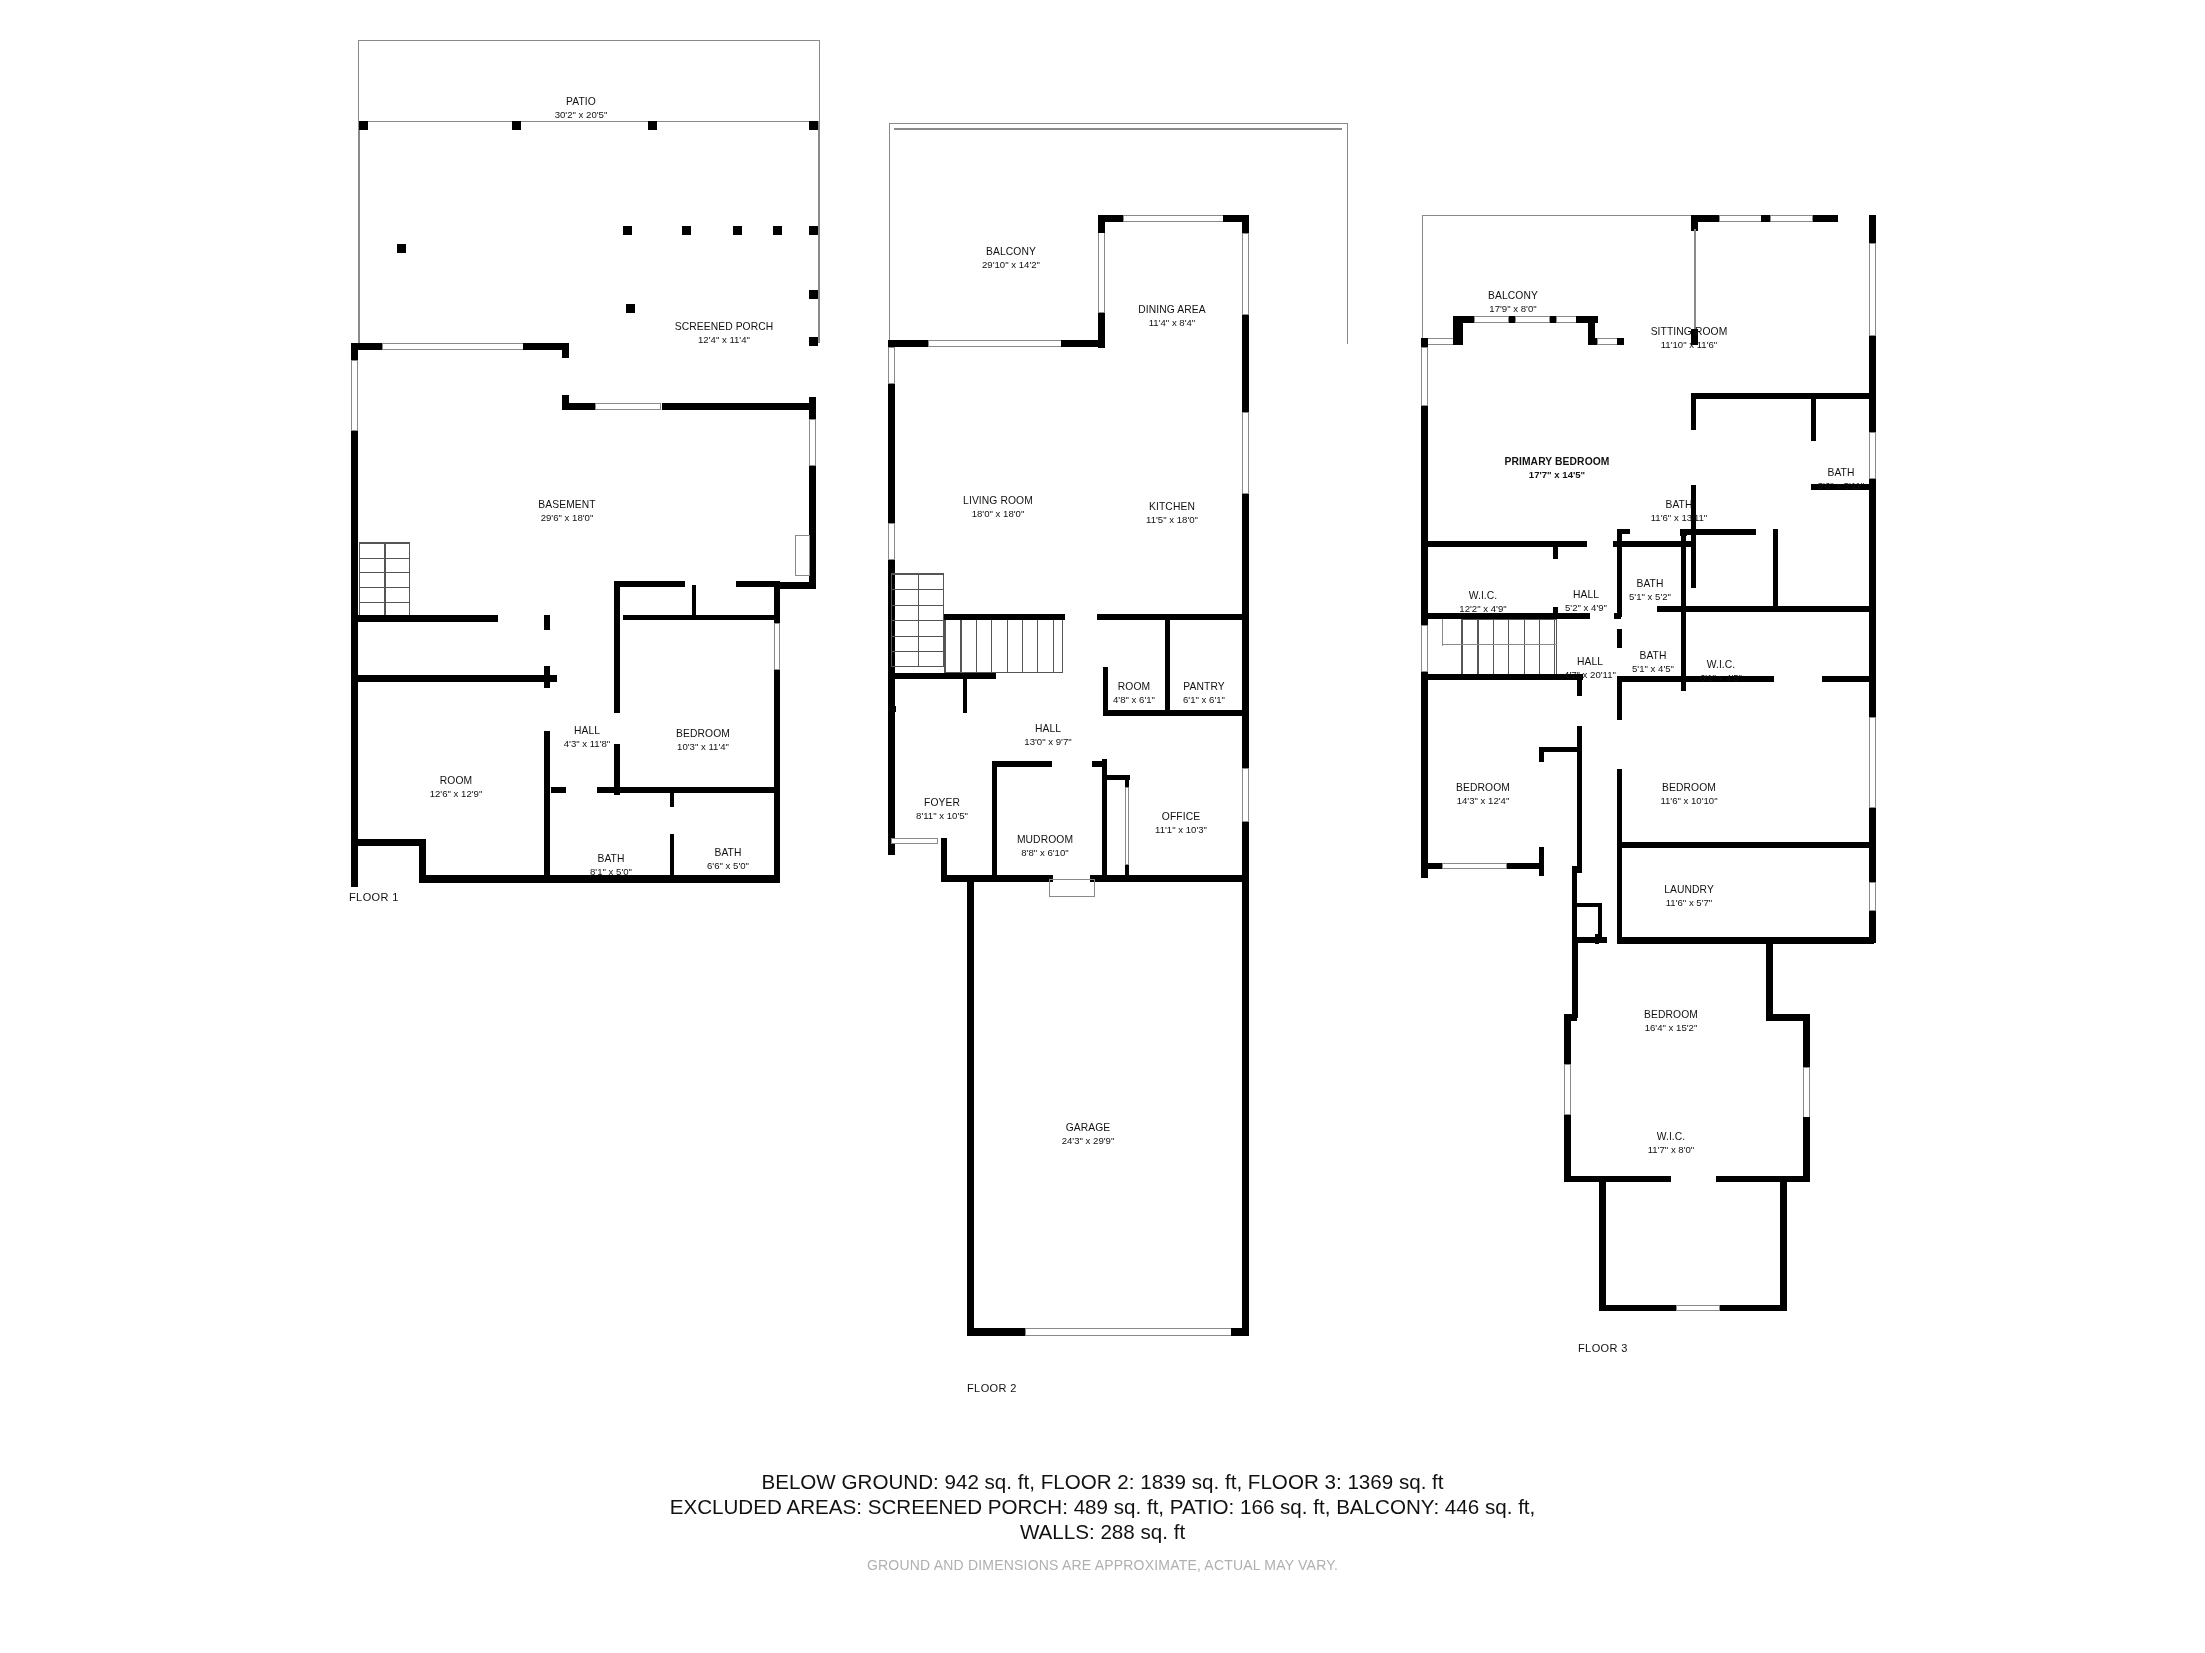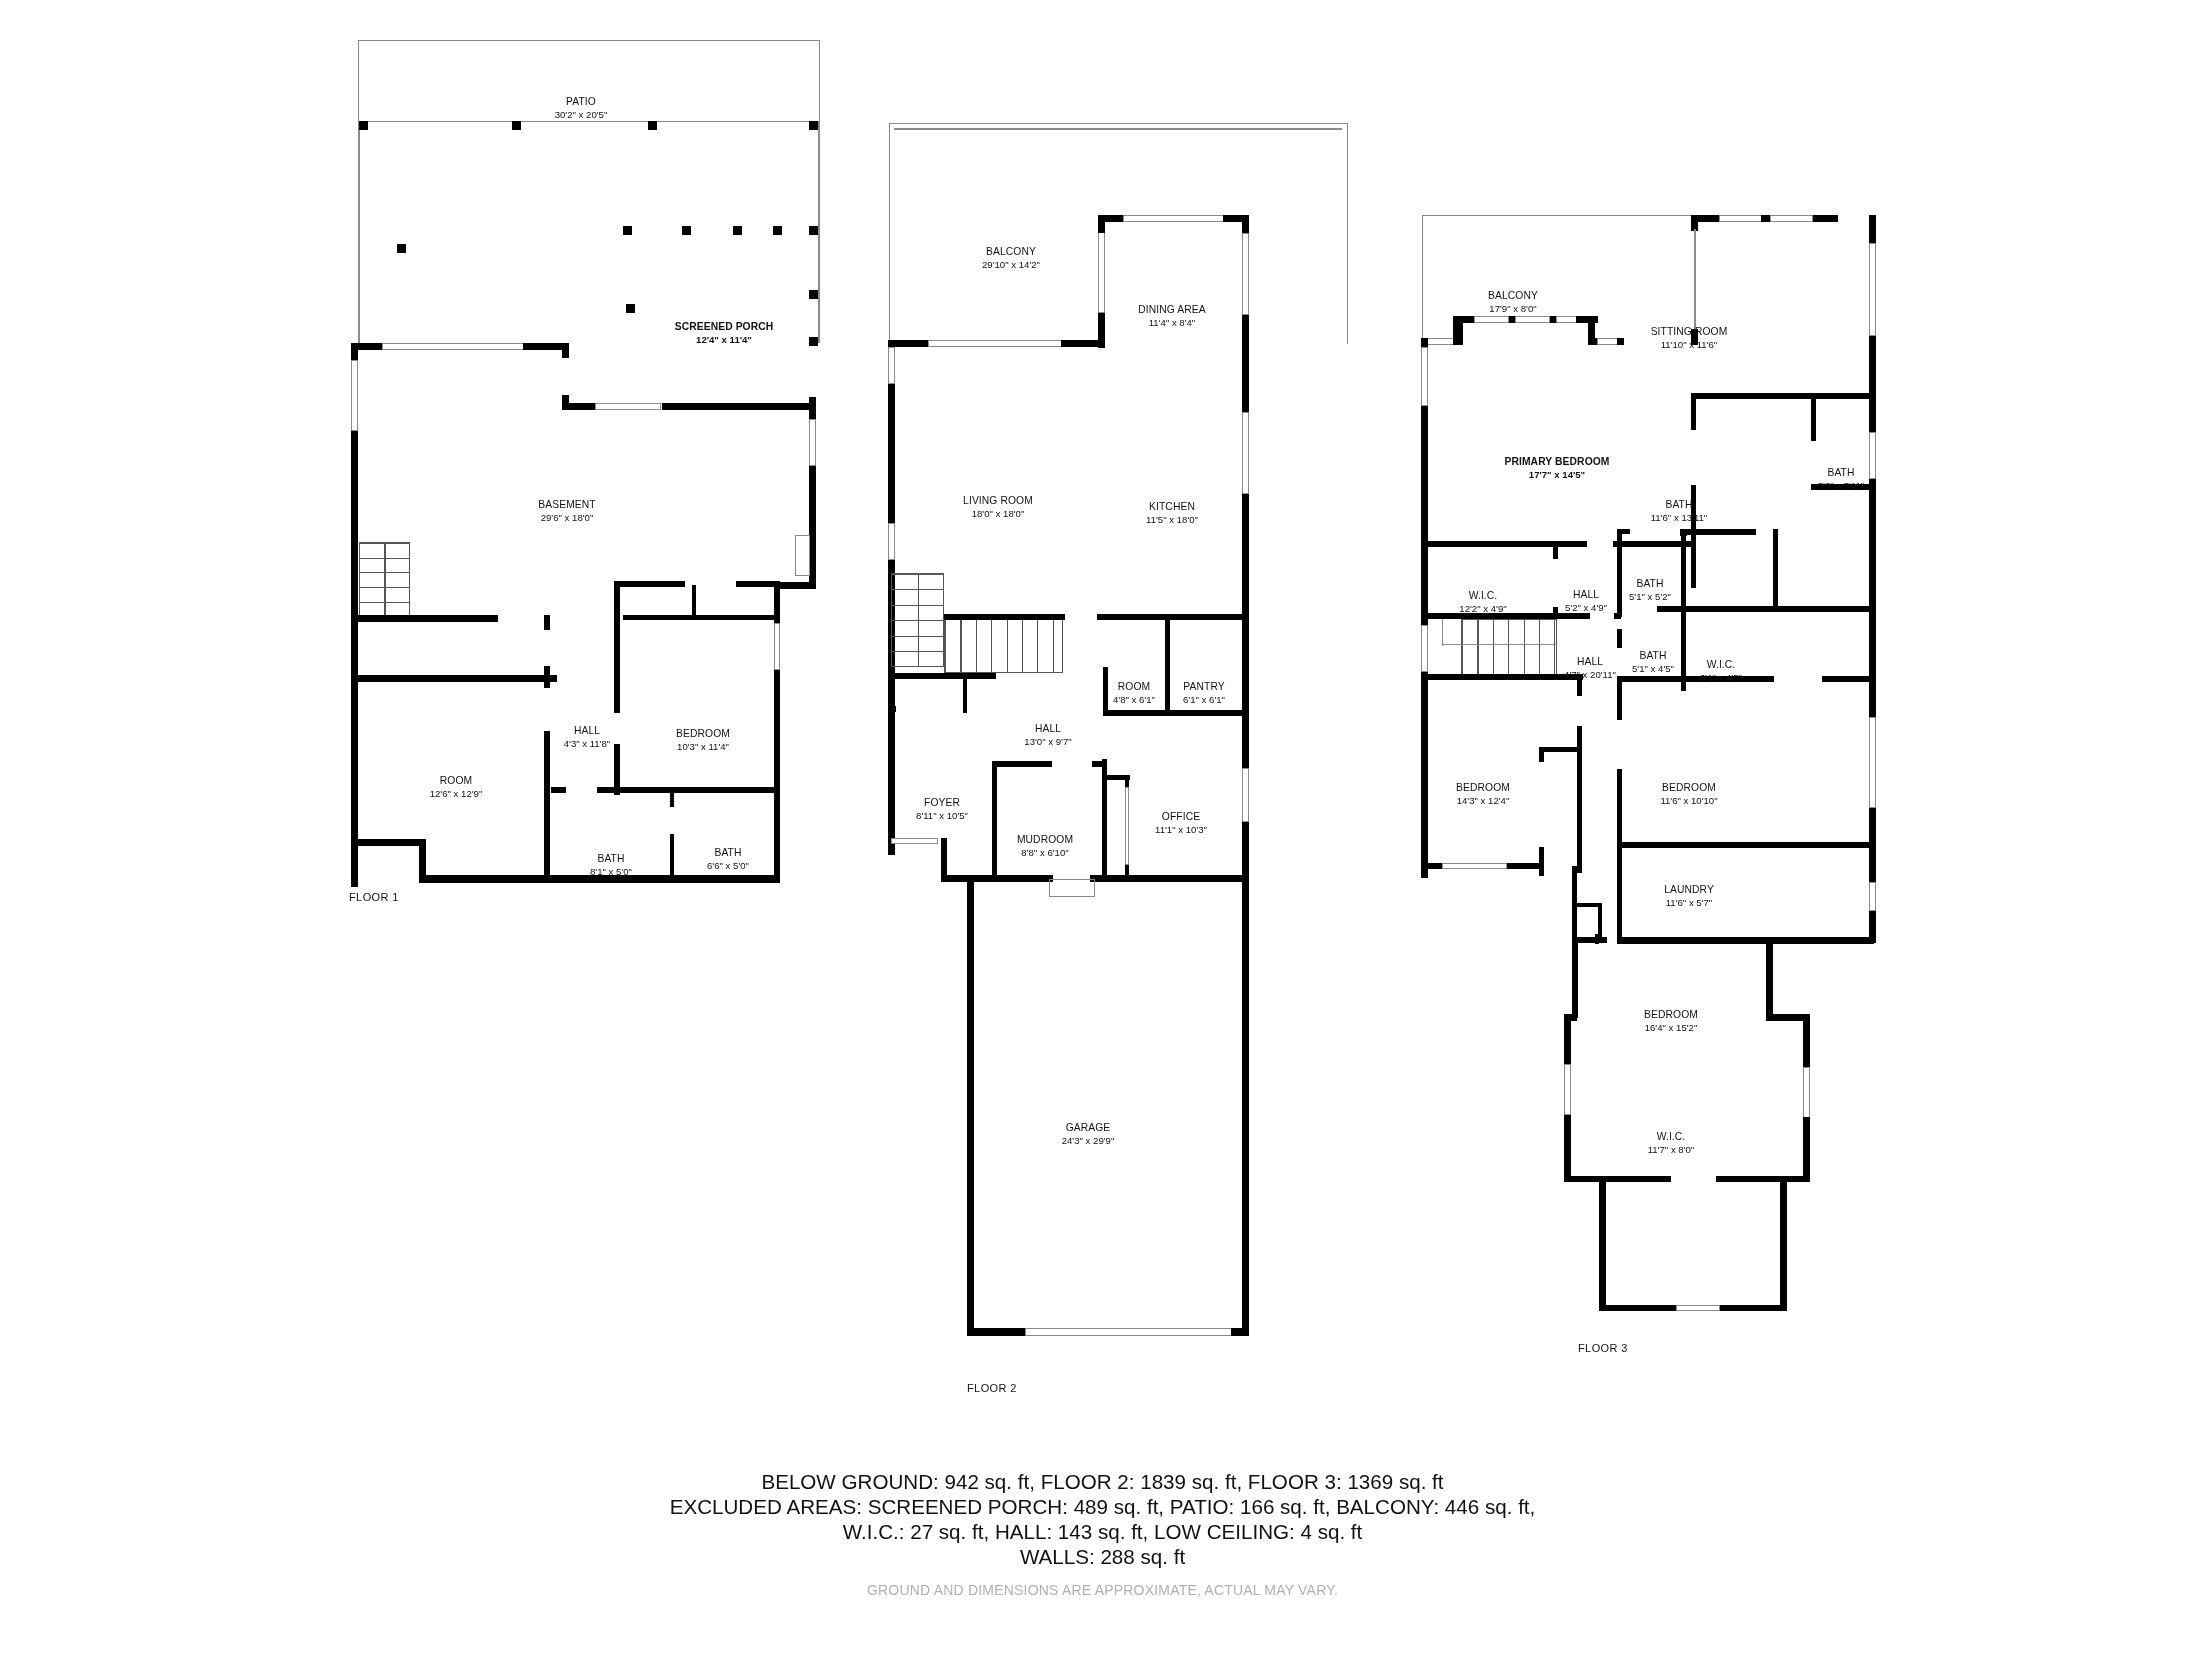--- a/index.html
+++ b/index.html
@@ -85,21 +85,21 @@
     <div class="w" style="left:670px;top:834px;width:4.4px;height:44px;"></div>
 
     <div class="w" style="left:351px;top:839px;width:74px;height:7.4px;"></div>
     <div class="w" style="left:419px;top:839px;width:7.4px;height:44px;"></div>
     <div class="w" style="left:419px;top:875px;width:361px;height:8px;"></div>
 
     <div class="room" style="left:581px;top:88px;">
         <div class="n">PATIO</div>
         <div class="d">30'2" x 20'5"</div>
       </div>
-    <div class="room" style="left:724px;top:313px;font-weight:bold;">
+    <div class="room" style="left:724px;top:313px;">
         <div class="n">SCREENED PORCH</div>
         <div class="d">12'4" x 11'4"</div>
       </div>
     <div class="room" style="left:567px;top:491px;">
         <div class="n">BASEMENT</div>
         <div class="d">29'6" x 18'0"</div>
       </div>
     <div class="room" style="left:587px;top:717px;">
         <div class="n">HALL</div>
         <div class="d">4'3" x 11'8"</div>
@@ -395,18 +395,17 @@
     <div class="room" style="left:1671px;top:1123px;">
         <div class="n">W.I.C.</div>
         <div class="d">11'7" x 8'0"</div>
       </div>
     <div class="floor-label" style="left:1578px;top:1342px;">FLOOR 3</div>
   </div>
 
   <div class="summary">
     <div class="row">BELOW GROUND: 942 sq. ft, FLOOR 2: 1839 sq. ft, FLOOR 3: 1369 sq. ft</div>
     <div class="row">EXCLUDED AREAS: SCREENED PORCH: 489 sq. ft, PATIO: 166 sq. ft, BALCONY: 446 sq. ft,</div>
-    <div class="row">W.I.C.: 27 sq. ft, HALL: 143 sq. ft, LOW CEILING: 4 sq. ft</div>
     <div class="row">WALLS: 288 sq. ft</div>
     <div class="disc">GROUND AND DIMENSIONS ARE APPROXIMATE, ACTUAL MAY VARY.</div>
   </div>
 </div>
 
 
 </body></html>

